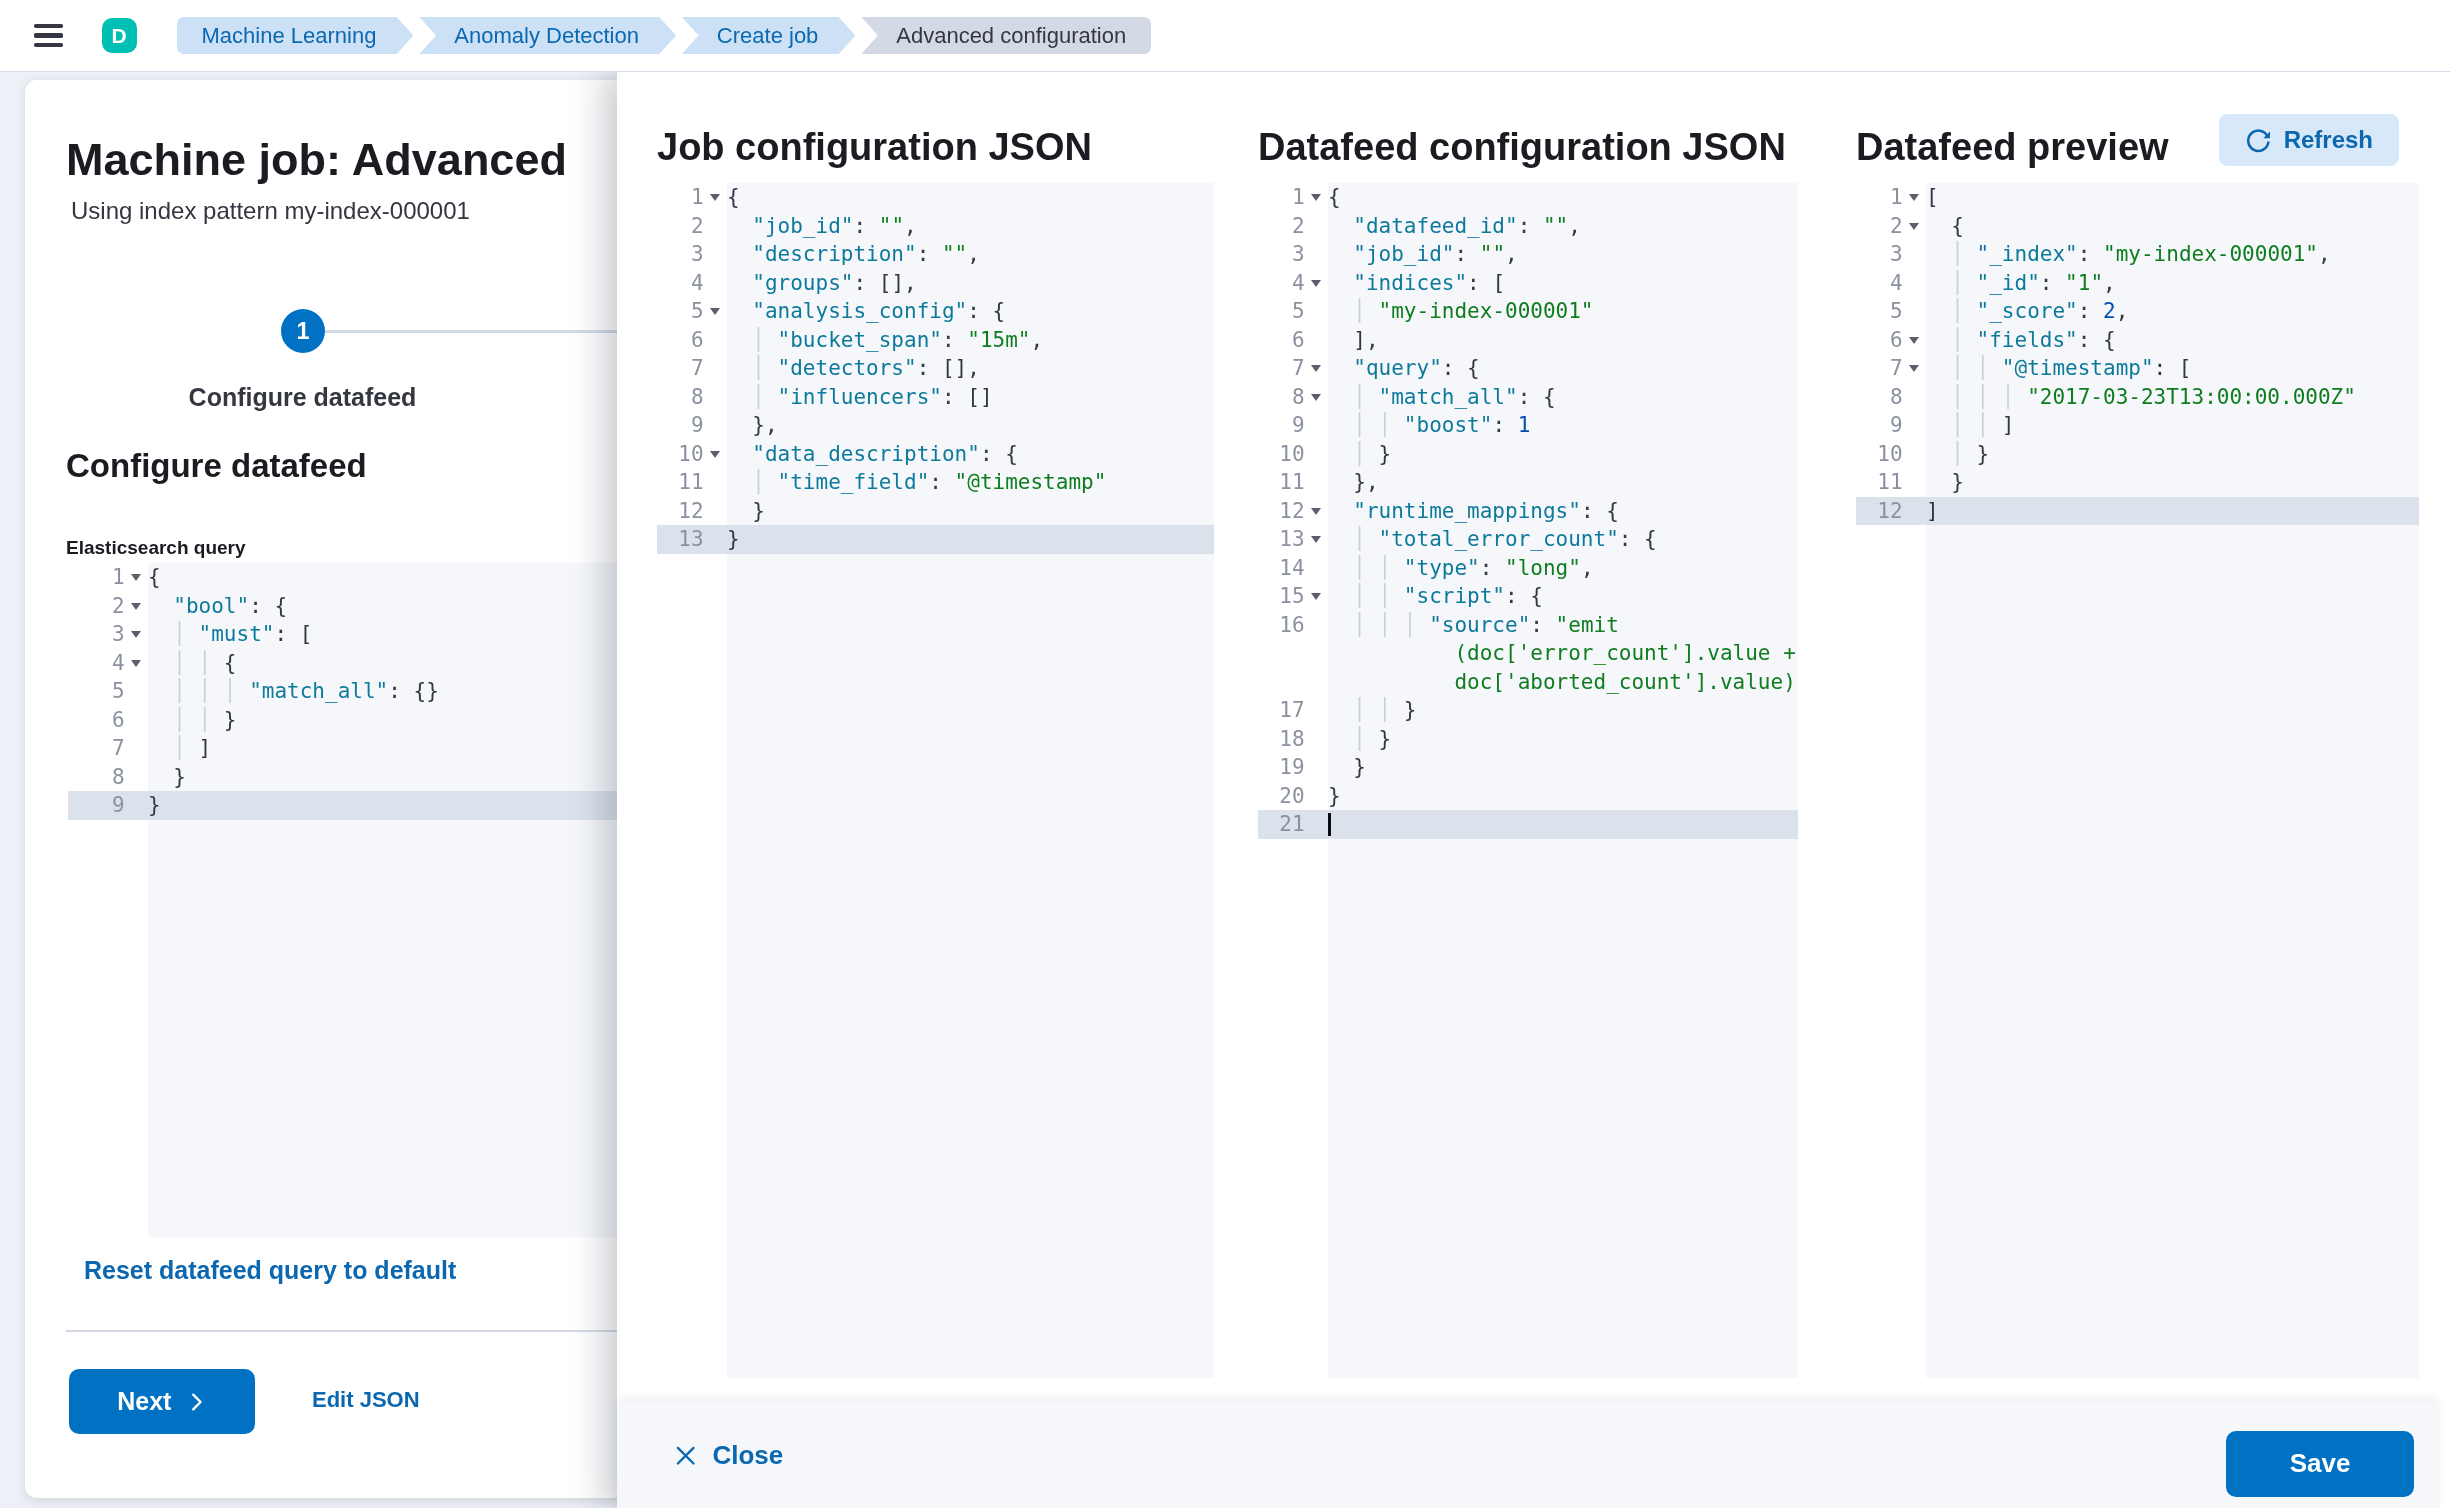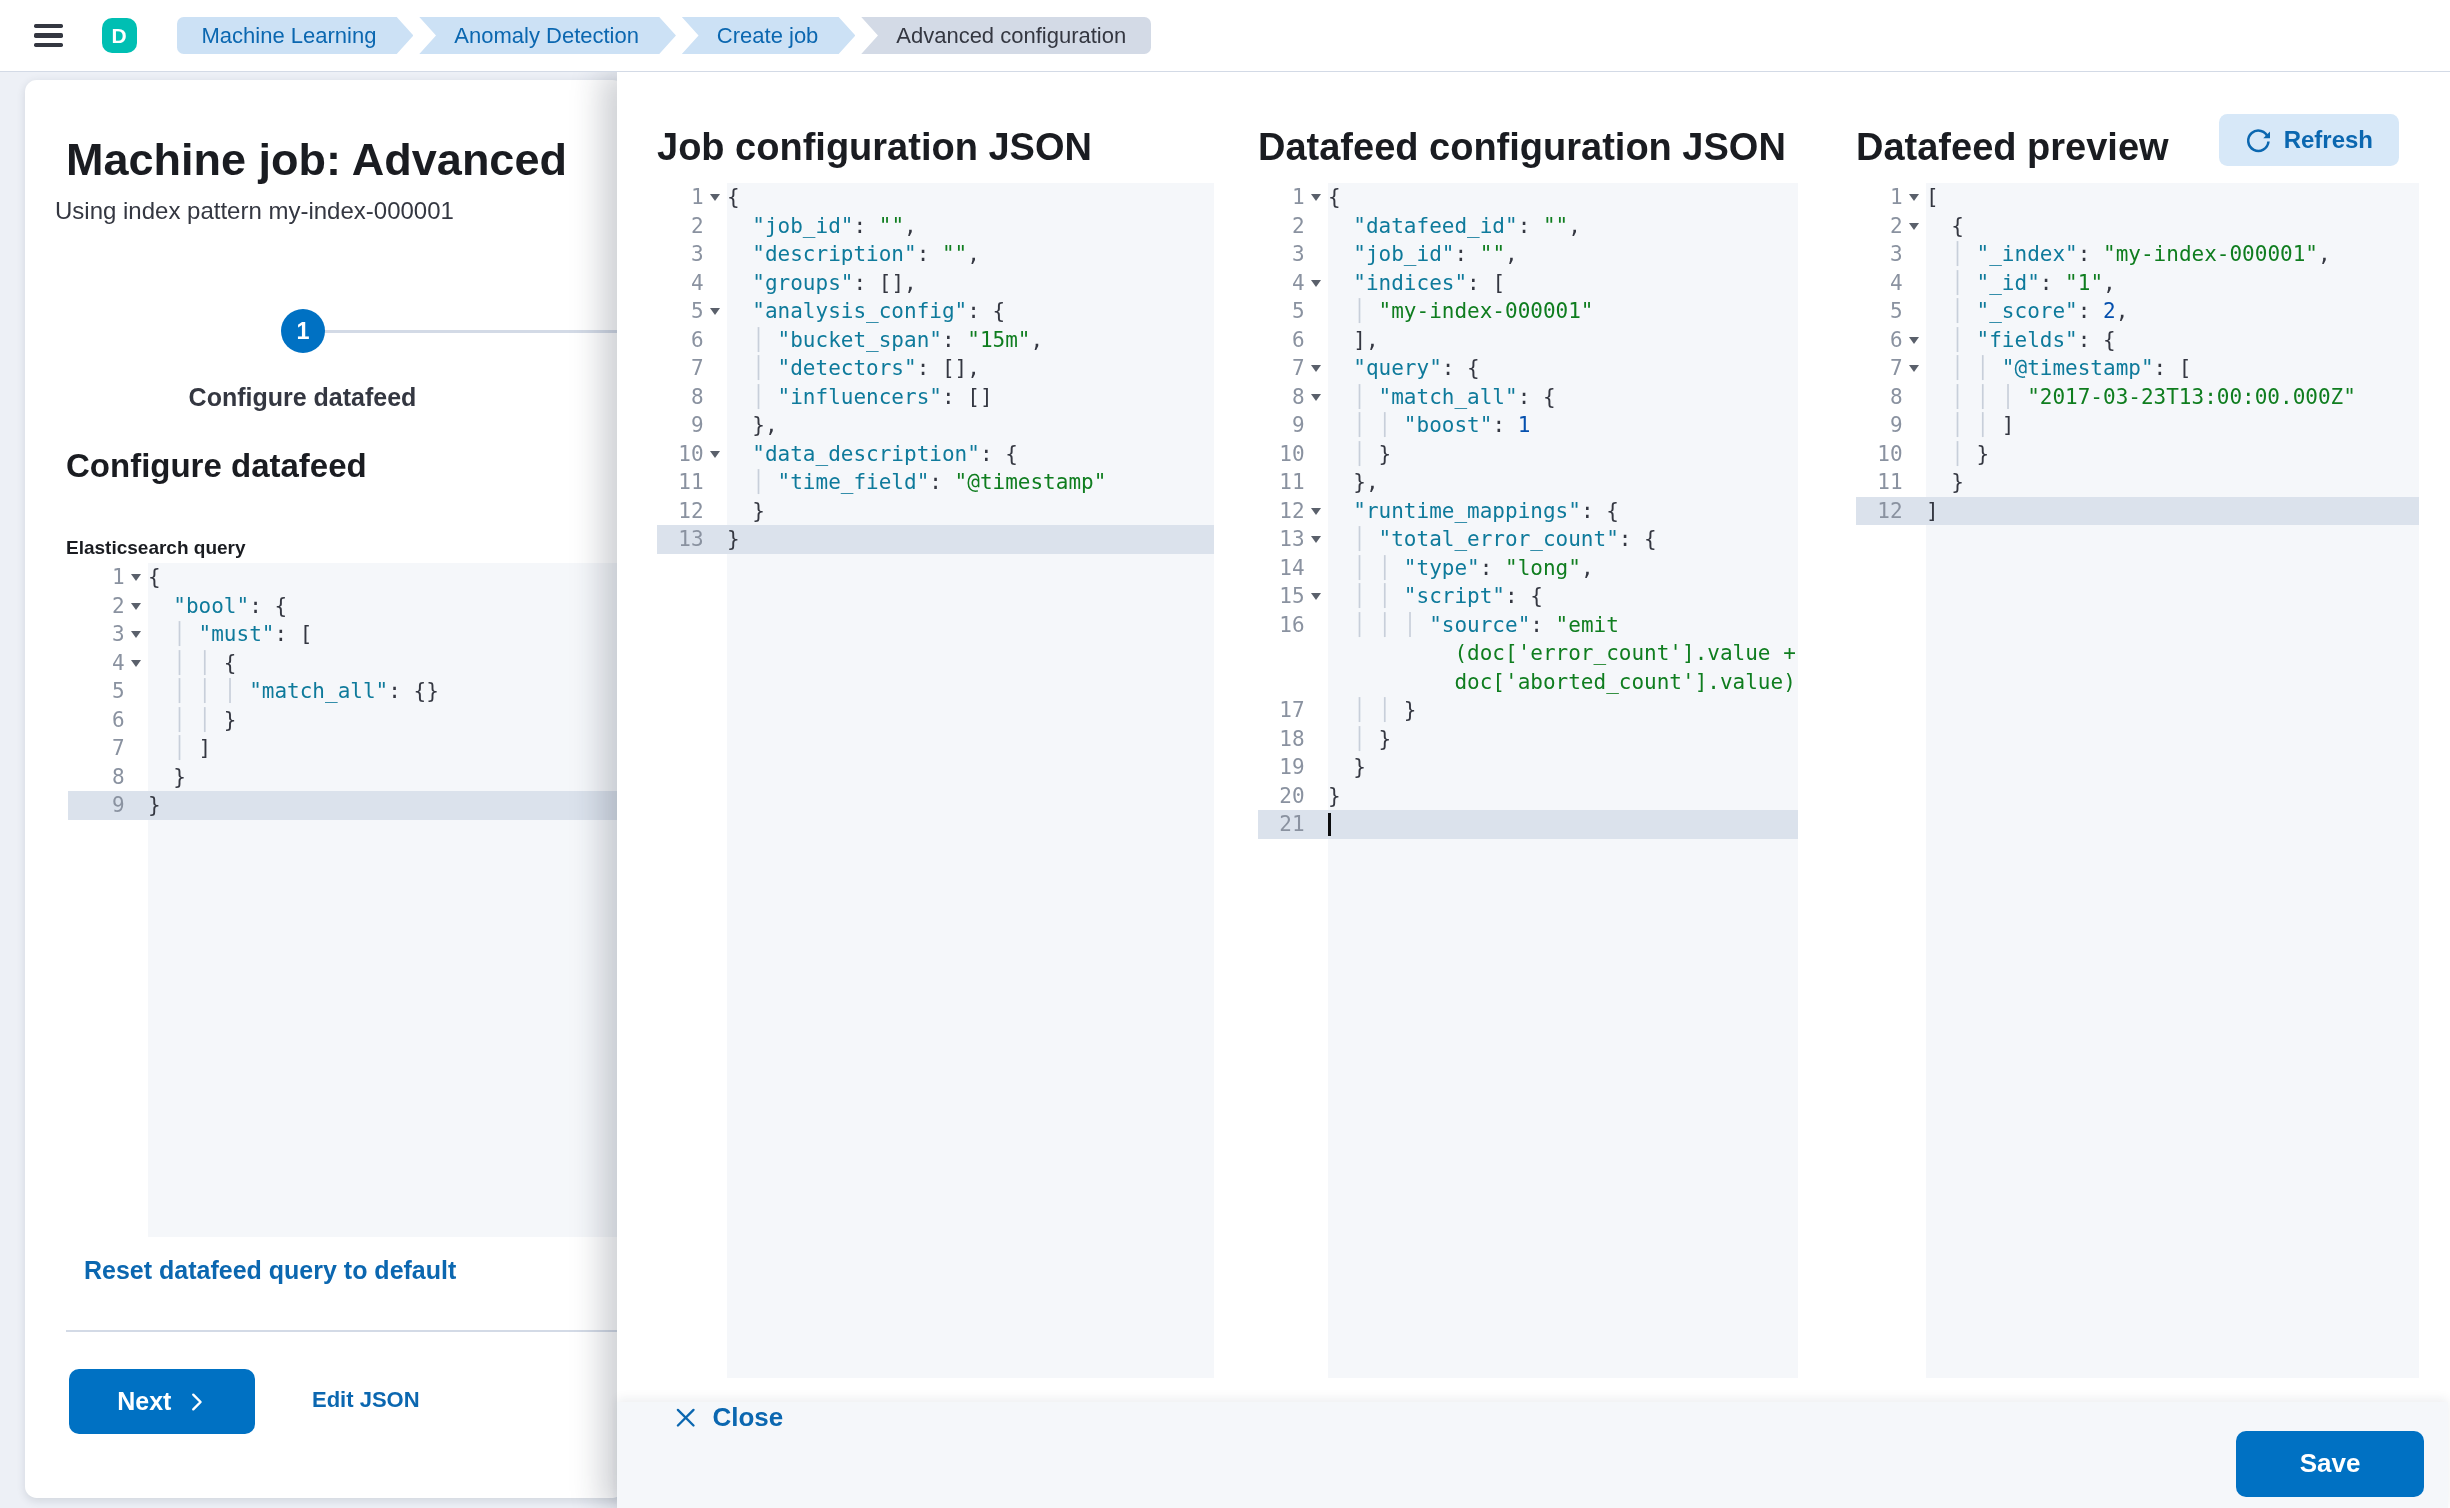--- a/index.html
+++ b/index.html
@@ -26,21 +26,21 @@
   .crumb.first{clip-path:polygon(0 0,calc(100% - 16.7px) 0,100% 50%,calc(100% - 16.7px) 100%,0 100%);
                border-radius:6.7px 0 0 6.7px;padding-left:25px;}
   .crumb.mid{clip-path:polygon(0 0,calc(100% - 16.7px) 0,100% 50%,calc(100% - 16.7px) 100%,0 100%,16.7px 50%);}
   .crumb.last{clip-path:polygon(0 0,100% 0,100% 100%,0 100%,16.7px 50%);
               background:var(--crumblast);color:#343741;border-radius:0 6.7px 6.7px 0;padding-right:25px;}
 
   
   .panel{position:absolute;left:25px;top:80px;width:599px;height:1418px;background:#fff;
          border-radius:11.7px;box-shadow:0 2.5px 8.4px rgba(46,57,79,.14);z-index:5;}
   .pg-title{position:absolute;left:41px;top:54px;font-size:45px;font-weight:bold;color:var(--title);}
-  .pg-sub{position:absolute;left:30px;top:117px;font-size:24px;color:var(--text);}
+  .pg-sub{position:absolute;left:46px;top:117px;font-size:24px;color:var(--text);}
   .step-line{position:absolute;left:298px;top:250px;width:301px;height:2.5px;background:var(--border);}
   .step-circle{position:absolute;left:256px;top:229px;width:44px;height:44px;border-radius:50%;
                background:var(--primary);color:#fff;font-size:23.4px;font-weight:bold;
                display:flex;align-items:center;justify-content:center;z-index:2;}
   .step-label{position:absolute;left:110px;top:303px;width:335px;text-align:center;
               font-size:25px;font-weight:bold;color:var(--text);}
   .sec-head{position:absolute;left:41px;top:367px;font-size:33px;font-weight:bold;color:var(--title);}
   .q-label{position:absolute;left:41px;top:457px;font-size:19px;font-weight:bold;color:var(--title);}
   .reset-link{position:absolute;left:59px;top:1176px;font-size:25px;font-weight:bold;color:var(--link);cursor:pointer;}
   .divider{position:absolute;left:41px;top:1250px;right:0;height:1.7px;background:var(--border);}
@@ -74,22 +74,22 @@
   .num{flex:1;text-align:right;color:var(--lineno);}
   .foldc{width:23.4px;display:flex;justify-content:center;}
   .tri{width:0;height:0;border-left:5.9px solid transparent;border-right:5.9px solid transparent;
        border-top:7.5px solid #5a606b;margin-top:11px;}
   .ct{white-space:pre;overflow:hidden;}
   .tp{color:var(--punct);} .tk{color:var(--key);} .ts{color:var(--str);}
   .tn{color:var(--num);} .tg{color:var(--guide);}
   .caret{display:inline-block;width:2.5px;height:23.4px;background:#0b0c0e;vertical-align:-5px;}
 
   
-  .footer{position:absolute;left:0;bottom:0;right:2px;height:107px;background:var(--footerbg);
-          box-shadow:0 -3.3px 10px rgba(30,40,60,.08);display:flex;align-items:flex-start;}
+  .footer{position:absolute;left:0;bottom:0;right:12px;height:107px;background:var(--footerbg);
+          box-shadow:0 -3.3px 10px rgba(30,40,60,.08);display:flex;align-items:center;}
   .close-btn{margin-left:57px;display:flex;align-items:center;gap:15px;color:var(--link);
              font-size:26px;font-weight:bold;cursor:pointer;}
   .save-btn{position:absolute;right:24px;top:28.5px;width:188px;height:66px;border-radius:10px;
             background:var(--primary);color:#fff;font-size:26px;font-weight:bold;
             display:flex;align-items:center;justify-content:center;cursor:pointer;}
 </style>
 </head>
 <body>
 
 <div class="topbar">

